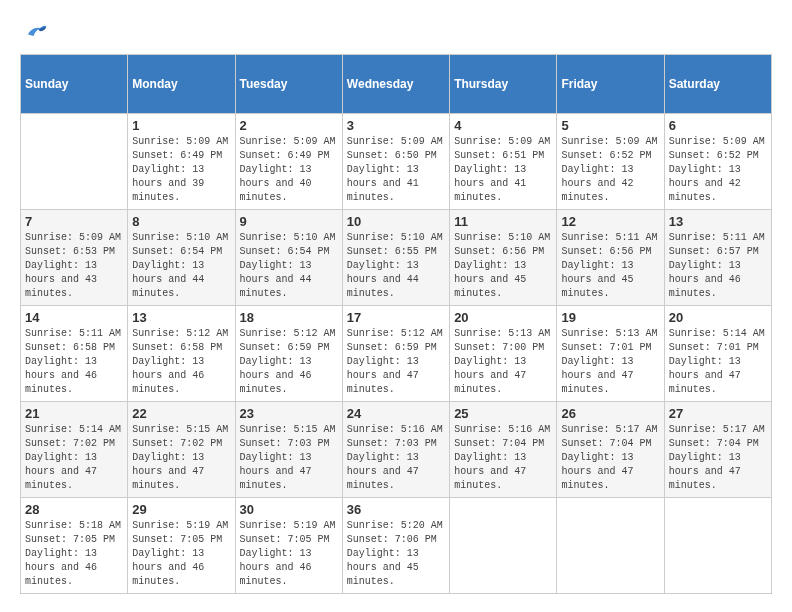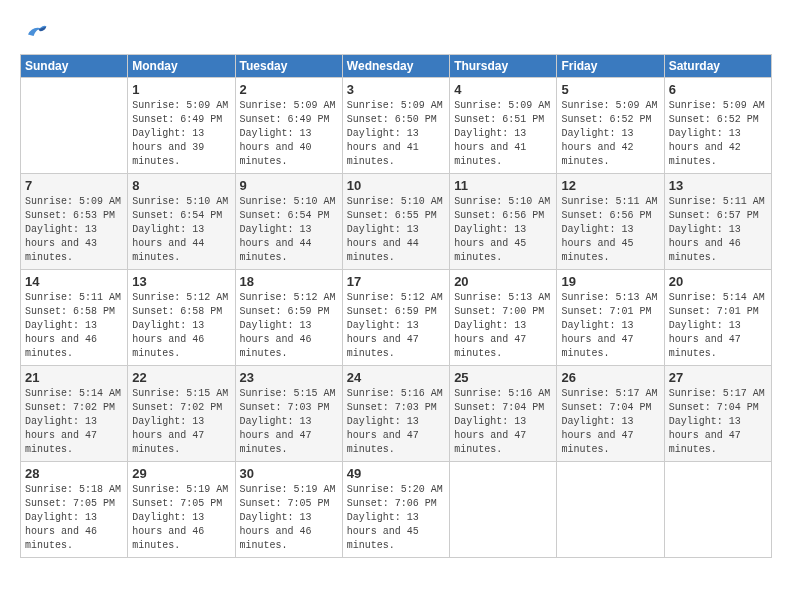--- a/index.html
+++ b/index.html
@@ -54,21 +54,21 @@
       color: #555;
     }
     .calendar {
       width: 100%;
       border-collapse: collapse;
       font-size: 11px;
     }
     .calendar th {
       background: #3a7abf;
       color: #fff;
-      padding: 4px 4px;
+      padding: 22px 4px;
       text-align: left;
       font-size: 12px;
       border: 1px solid #ccc;
     }
     .calendar td {
       border: 1px solid #ccc;
       vertical-align: top;
       padding: 4px;
       width: calc(100% / 7);
       min-height: 80px;
@@ -256,21 +256,21 @@
         </td>
         <td>
           <span class="day-number">29</span>
           <div class="day-info">Sunrise: 5:19 AM<br>Sunset: 7:05 PM<br>Daylight: 13 hours and 46 minutes.</div>
         </td>
         <td>
           <span class="day-number">30</span>
           <div class="day-info">Sunrise: 5:19 AM<br>Sunset: 7:05 PM<br>Daylight: 13 hours and 46 minutes.</div>
         </td>
         <td>
-          <span class="day-number">49</span>
+          <span class="day-number">36</span>
           <div class="day-info">Sunrise: 5:20 AM<br>Sunset: 7:06 PM<br>Daylight: 13 hours and 45 minutes.</div>
         </td>
         <td class="empty-cell"></td>
         <td class="empty-cell"></td>
         <td class="empty-cell"></td>
       </tr>
     </tbody>
 </table>
 
 </body></html>

